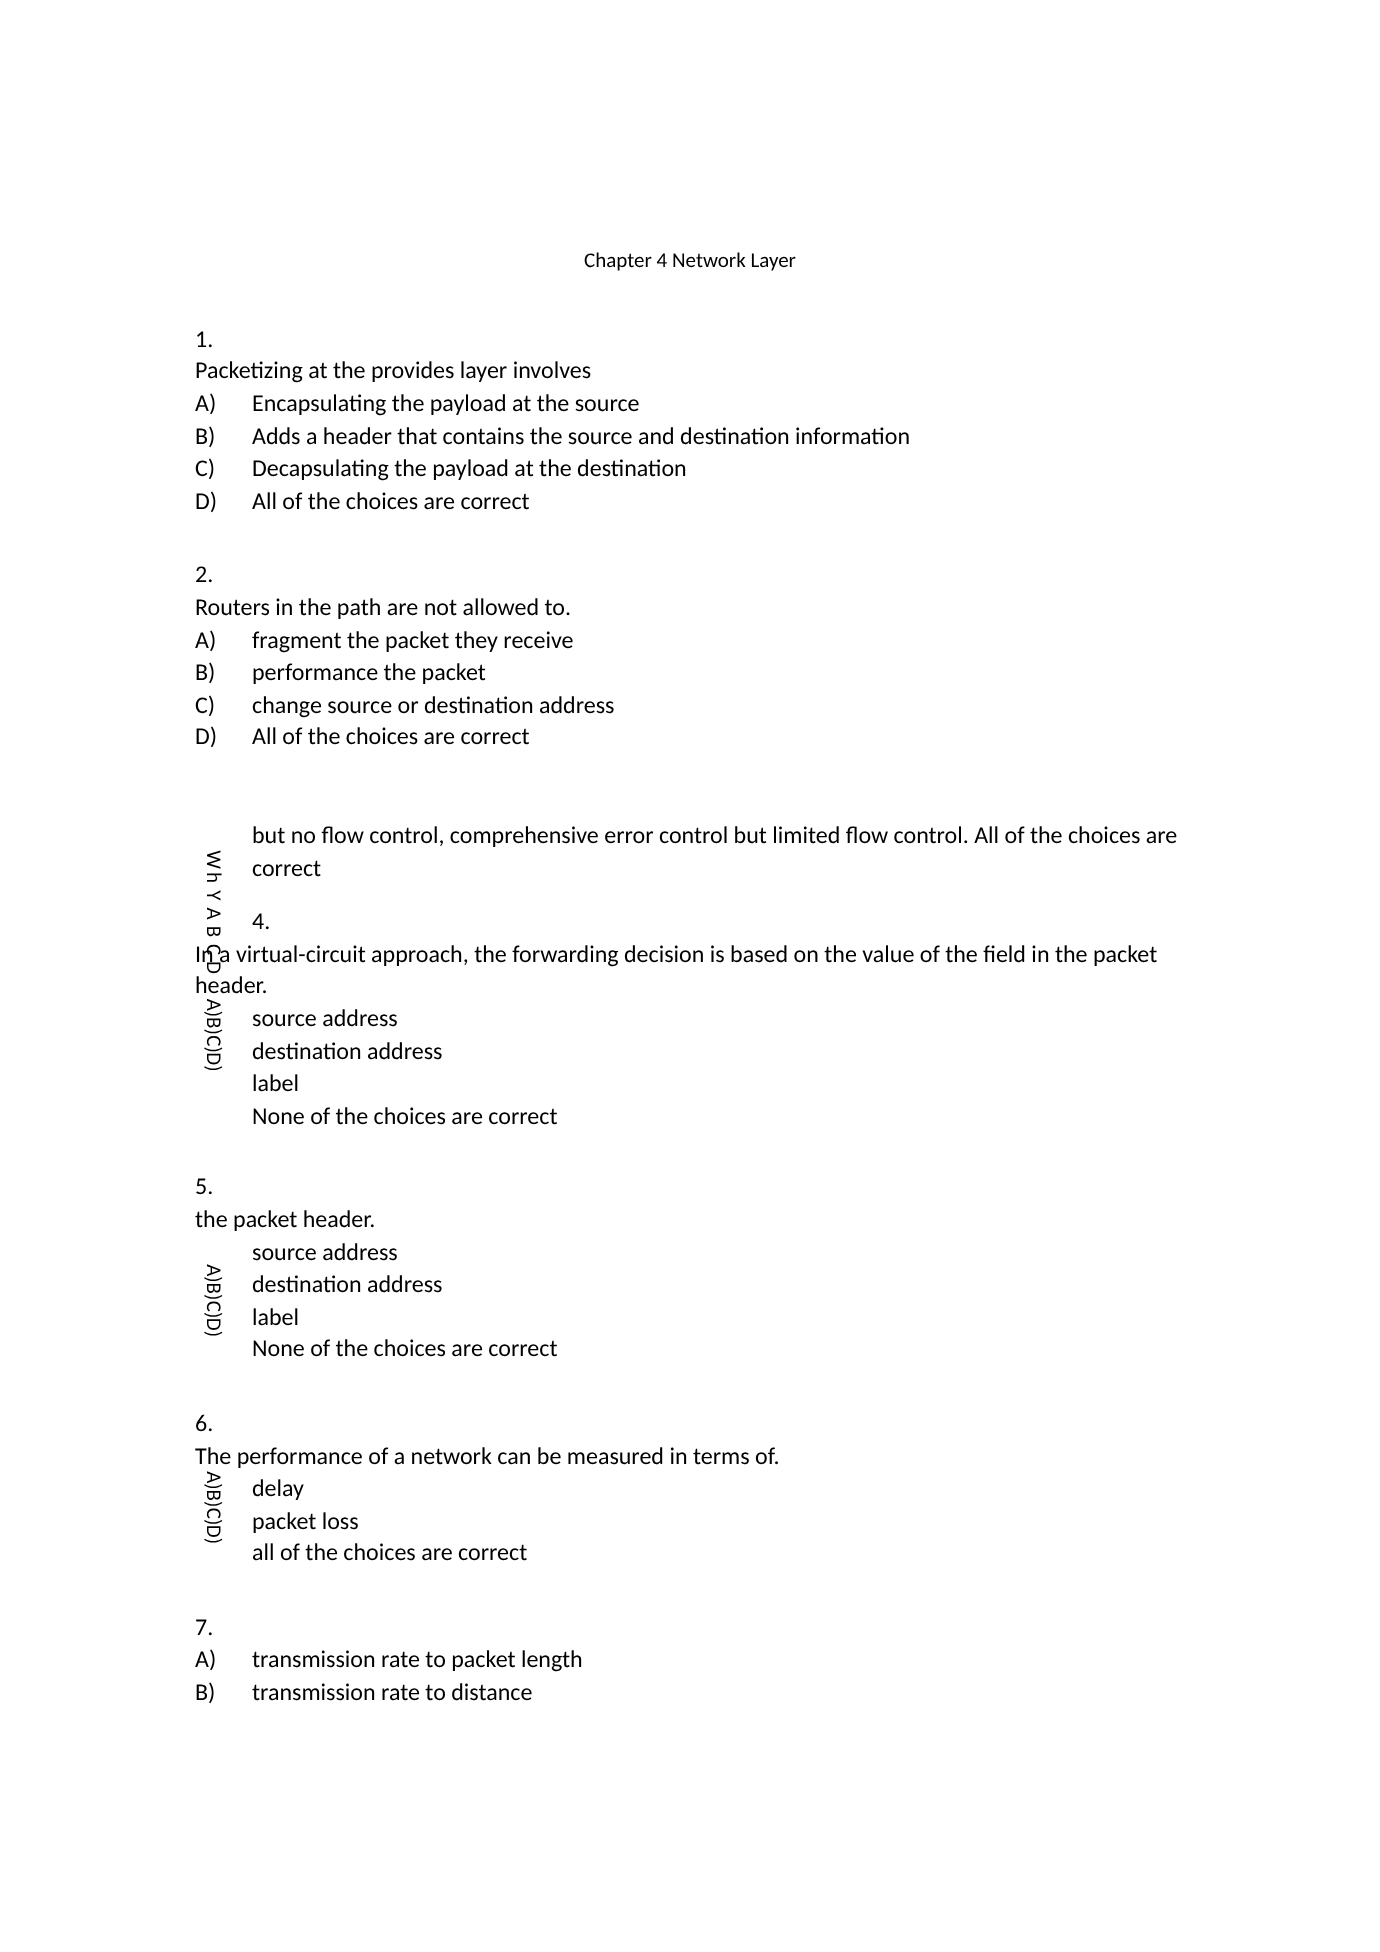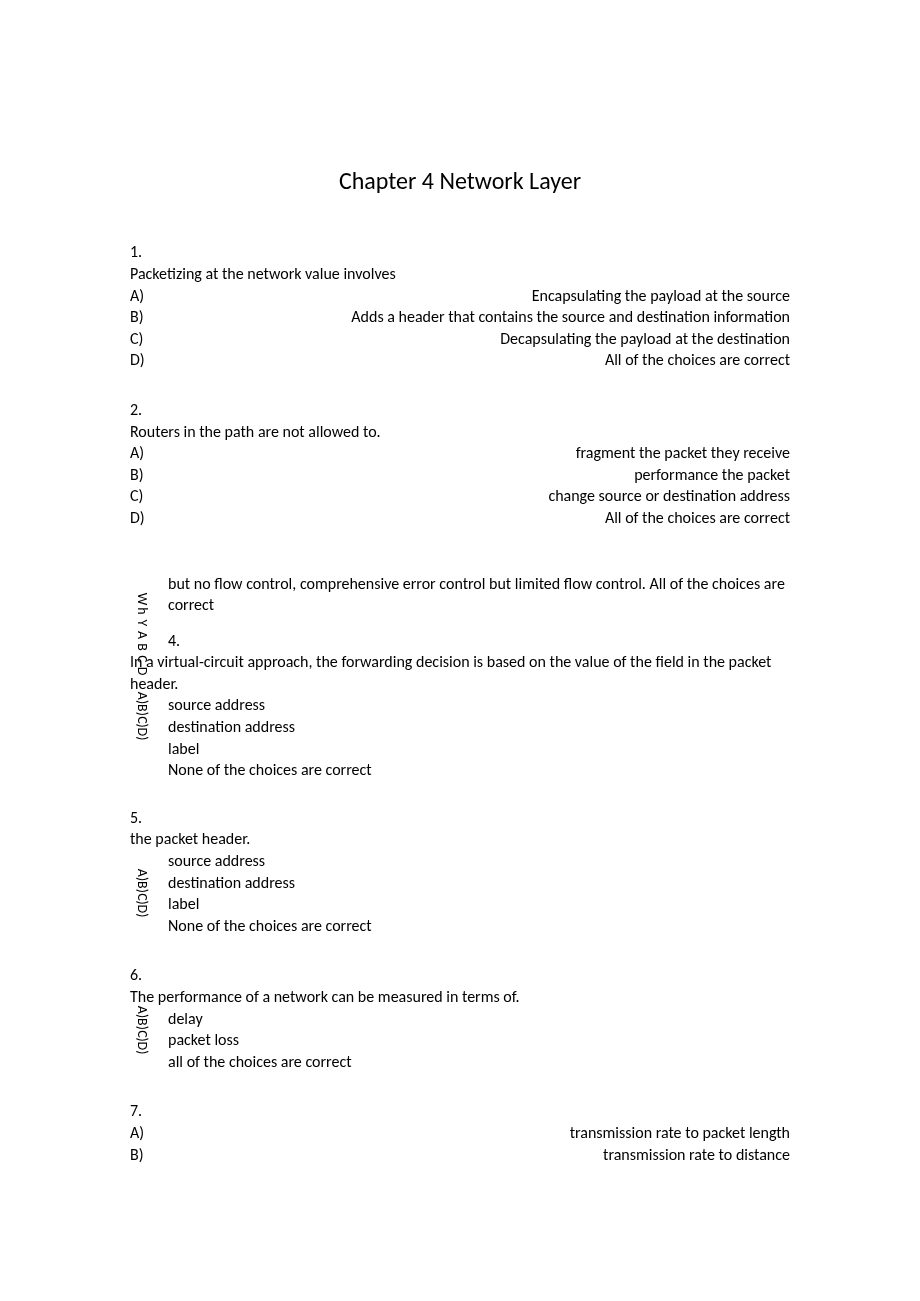--- a/index.html
+++ b/index.html
@@ -10,44 +10,43 @@
     body {
       background: #fff;
       font-family: Calibri, "Segoe UI", Arial, sans-serif;
       font-size: 16px;
       line-height: 1.35;
       color: #000;
       width: 920px;
       padding: 165px 130px 200px 130px;
     }
     .title {
-      font-size: 24px;
+      font-size: 14px;
       font-weight: 400;
       text-align: center;
-      margin-bottom: 44px;
+      margin-bottom: 32px;
     }
     .qnum {
       margin-top: 2px;
     }
     .qtext {
       margin-top: 0;
     }
     .opts {
       margin-bottom: 28px;
     }
     .opt {
       display: flex;
     }
     .opt-letter {
       width: 38px;
       flex-shrink: 0;
     }
     .opt-text {
       flex: 1;
-      text-align: right;
     }
     .q3-block {
       position: relative;
       margin-bottom: 14px;
     }
     .q3-indent {
       padding-left: 38px;
     }
     .vert-stack {
       position: absolute;
@@ -92,21 +91,21 @@
       margin-bottom: 0;
     }
   </style>
 </head>
 <body>
 
 <div class="title">Chapter 4 Network Layer</div>
 
 <div>
   <div class="qnum">1.</div>
-  <div class="qtext">Packetizing at the network value involves</div>
+  <div class="qtext">Packetizing at the provides layer involves</div>
   <div class="opts">
     <div class="opt">
       <span class="opt-letter">A)</span>
       <span class="opt-text">Encapsulating the payload at the source</span>
     </div>
     <div class="opt">
       <span class="opt-letter">B)</span>
       <span class="opt-text">Adds a header that contains the source and destination information</span>
     </div>
     <div class="opt">

